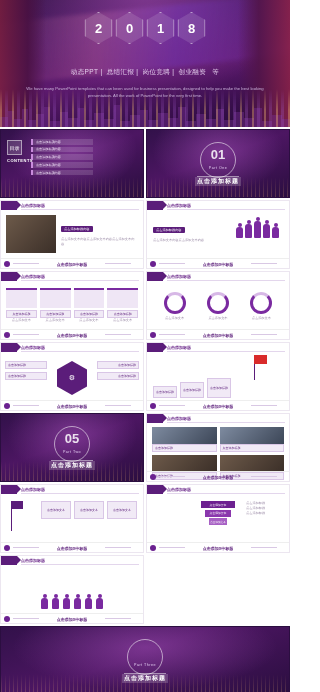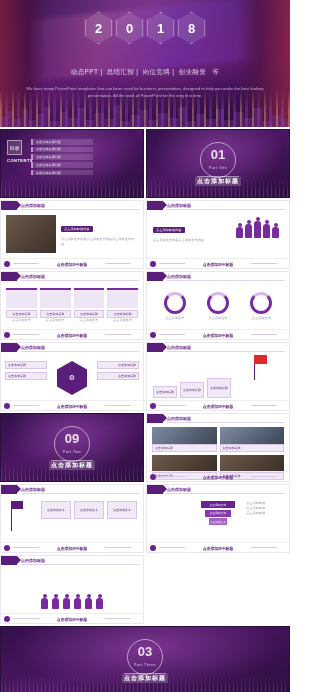--- a/index.html
+++ b/index.html
@@ -309,21 +309,21 @@
           <div class="fdash"></div>
           <div class="fdash2"></div>
           <div class="ftxt">点击添加X中标题</div>
         </div>
     </div>
 
     <div class="slide dark">
       <div class="glow2"></div>
       <div class="citym"></div>
       <div class="circle-o"></div>
-      <div class="sec-num" style="position:absolute;left:0;right:0;top:18px;">09</div>
+      <div class="sec-num" style="position:absolute;left:0;right:0;top:18px;">05</div>
       <div class="sec-part" style="position:absolute;left:0;right:0;top:36px;">Part Two</div>
       <div class="sec-line" style="position:absolute;left:50%;transform:translateX(-50%);top:43px;"></div>
       <div class="sec-t" style="position:absolute;left:0;right:0;top:47px;"><span class="box">点击添加标题</span></div>
     </div>
 
     <div class="slide">
       <div class="hdr">
           <div class="tag"></div>
           <div class="htxt">点击添加标题</div>
           <div class="hline"></div>
@@ -420,20 +420,19 @@
           <div class="fdash"></div>
           <div class="fdash2"></div>
           <div class="ftxt">点击添加X中标题</div>
         </div>
     </div>
 
     <div class="slide dark" style="grid-column:1 / span 2;">
       <div class="glow2"></div>
       <div class="citym"></div>
       <div class="circle-o"></div>
-      <div class="sec-num" style="position:absolute;left:0;right:0;top:18px;">03</div>
       <div class="sec-part" style="position:absolute;left:0;right:0;top:36px;">Part Three</div>
       <div class="sec-line" style="position:absolute;left:50%;transform:translateX(-50%);top:43px;"></div>
       <div class="sec-t" style="position:absolute;left:0;right:0;top:47px;"><span class="box">点击添加标题</span></div>
     </div>
 
   </div>
 </div>
 
 </body></html>

